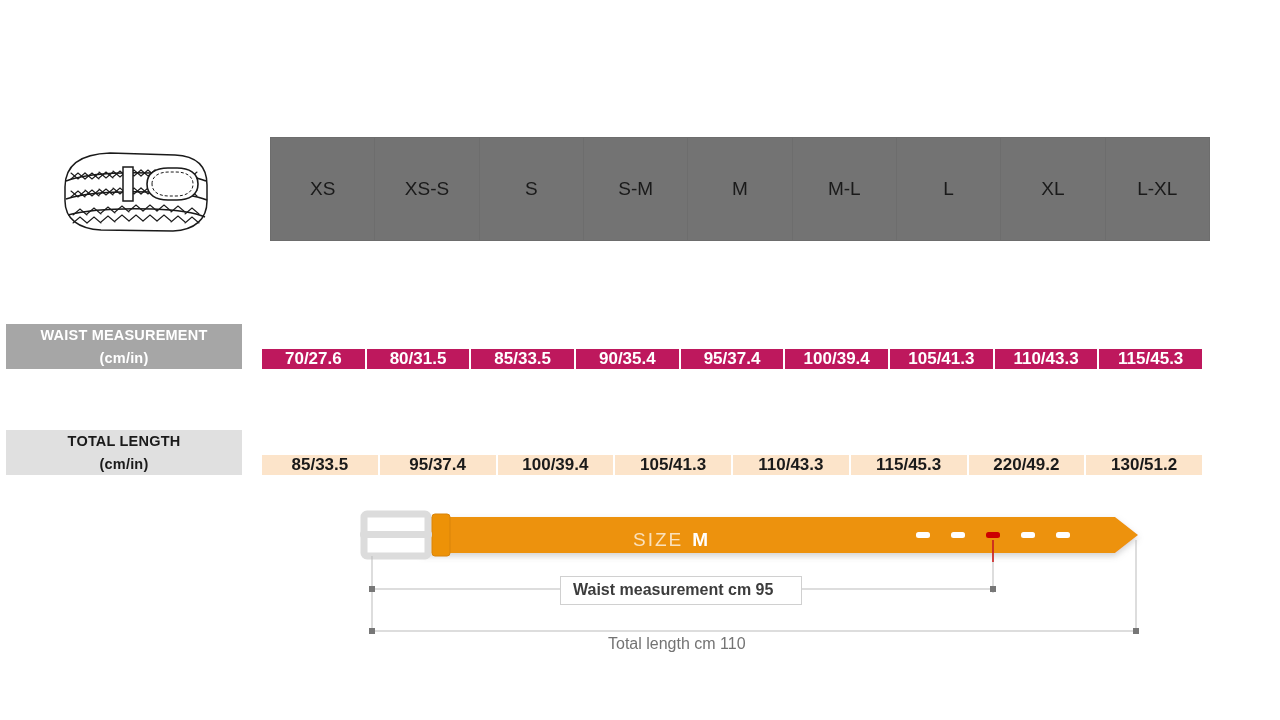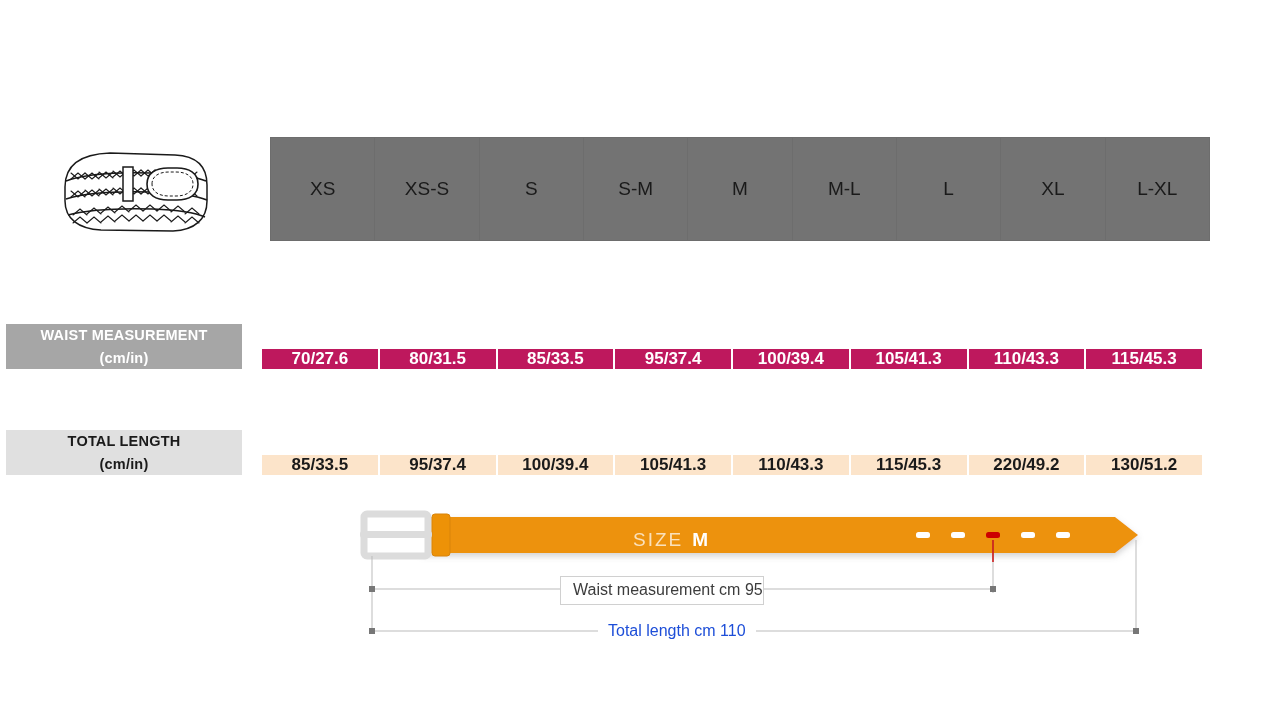--- a/index.html
+++ b/index.html
@@ -121,33 +121,34 @@
     margin-left: 9px;
     font-size: 19px;
   }
 
   .dim-box {
     position: absolute;
     left: 560px;
     top: 576px;
     background: #ffffff;
     border: 1px solid #d0d0d0;
-    padding: 4px 0 5px 12px;
+    padding: 4px 28px 5px 12px;
     font-size: 16px;
     color: #3c3c3c;
     white-space: nowrap;
+    font-weight: bold;
   }
   .dim-plain {
     position: absolute;
     left: 598px;
-    top: 620px;
+    top: 633px;
     background: #ffffff;
     padding: 2px 10px;
     font-size: 16px;
-    color: #1d4ed8;
+    color: #737373;
     white-space: nowrap;
   }
 </style>
 </head>
 <body>
 
 <div class="product-icon">
   <svg viewBox="0 0 160 98" xmlns="http://www.w3.org/2000/svg">
     <g fill="none" stroke="#1a1a1a" stroke-width="1.5">
 
@@ -246,20 +247,21 @@
 <div class="row-waist">
   <div class="row-label">
     <span>WAIST MEASUREMENT</span>
     <span>(cm/in)</span>
   </div>
   <div class="row-spacer"></div>
   <div class="row-cells">
     <div class="dcell">70/27.6</div>
     <div class="dcell">80/31.5</div>
     <div class="dcell">85/33.5</div>
+    <div class="dcell">90/35.4</div>
     <div class="dcell">95/37.4</div>
     <div class="dcell">100/39.4</div>
     <div class="dcell">105/41.3</div>
     <div class="dcell">110/43.3</div>
     <div class="dcell">115/45.3</div>
   </div>
 </div>
 
 <div class="row-length">
   <div class="row-label">

